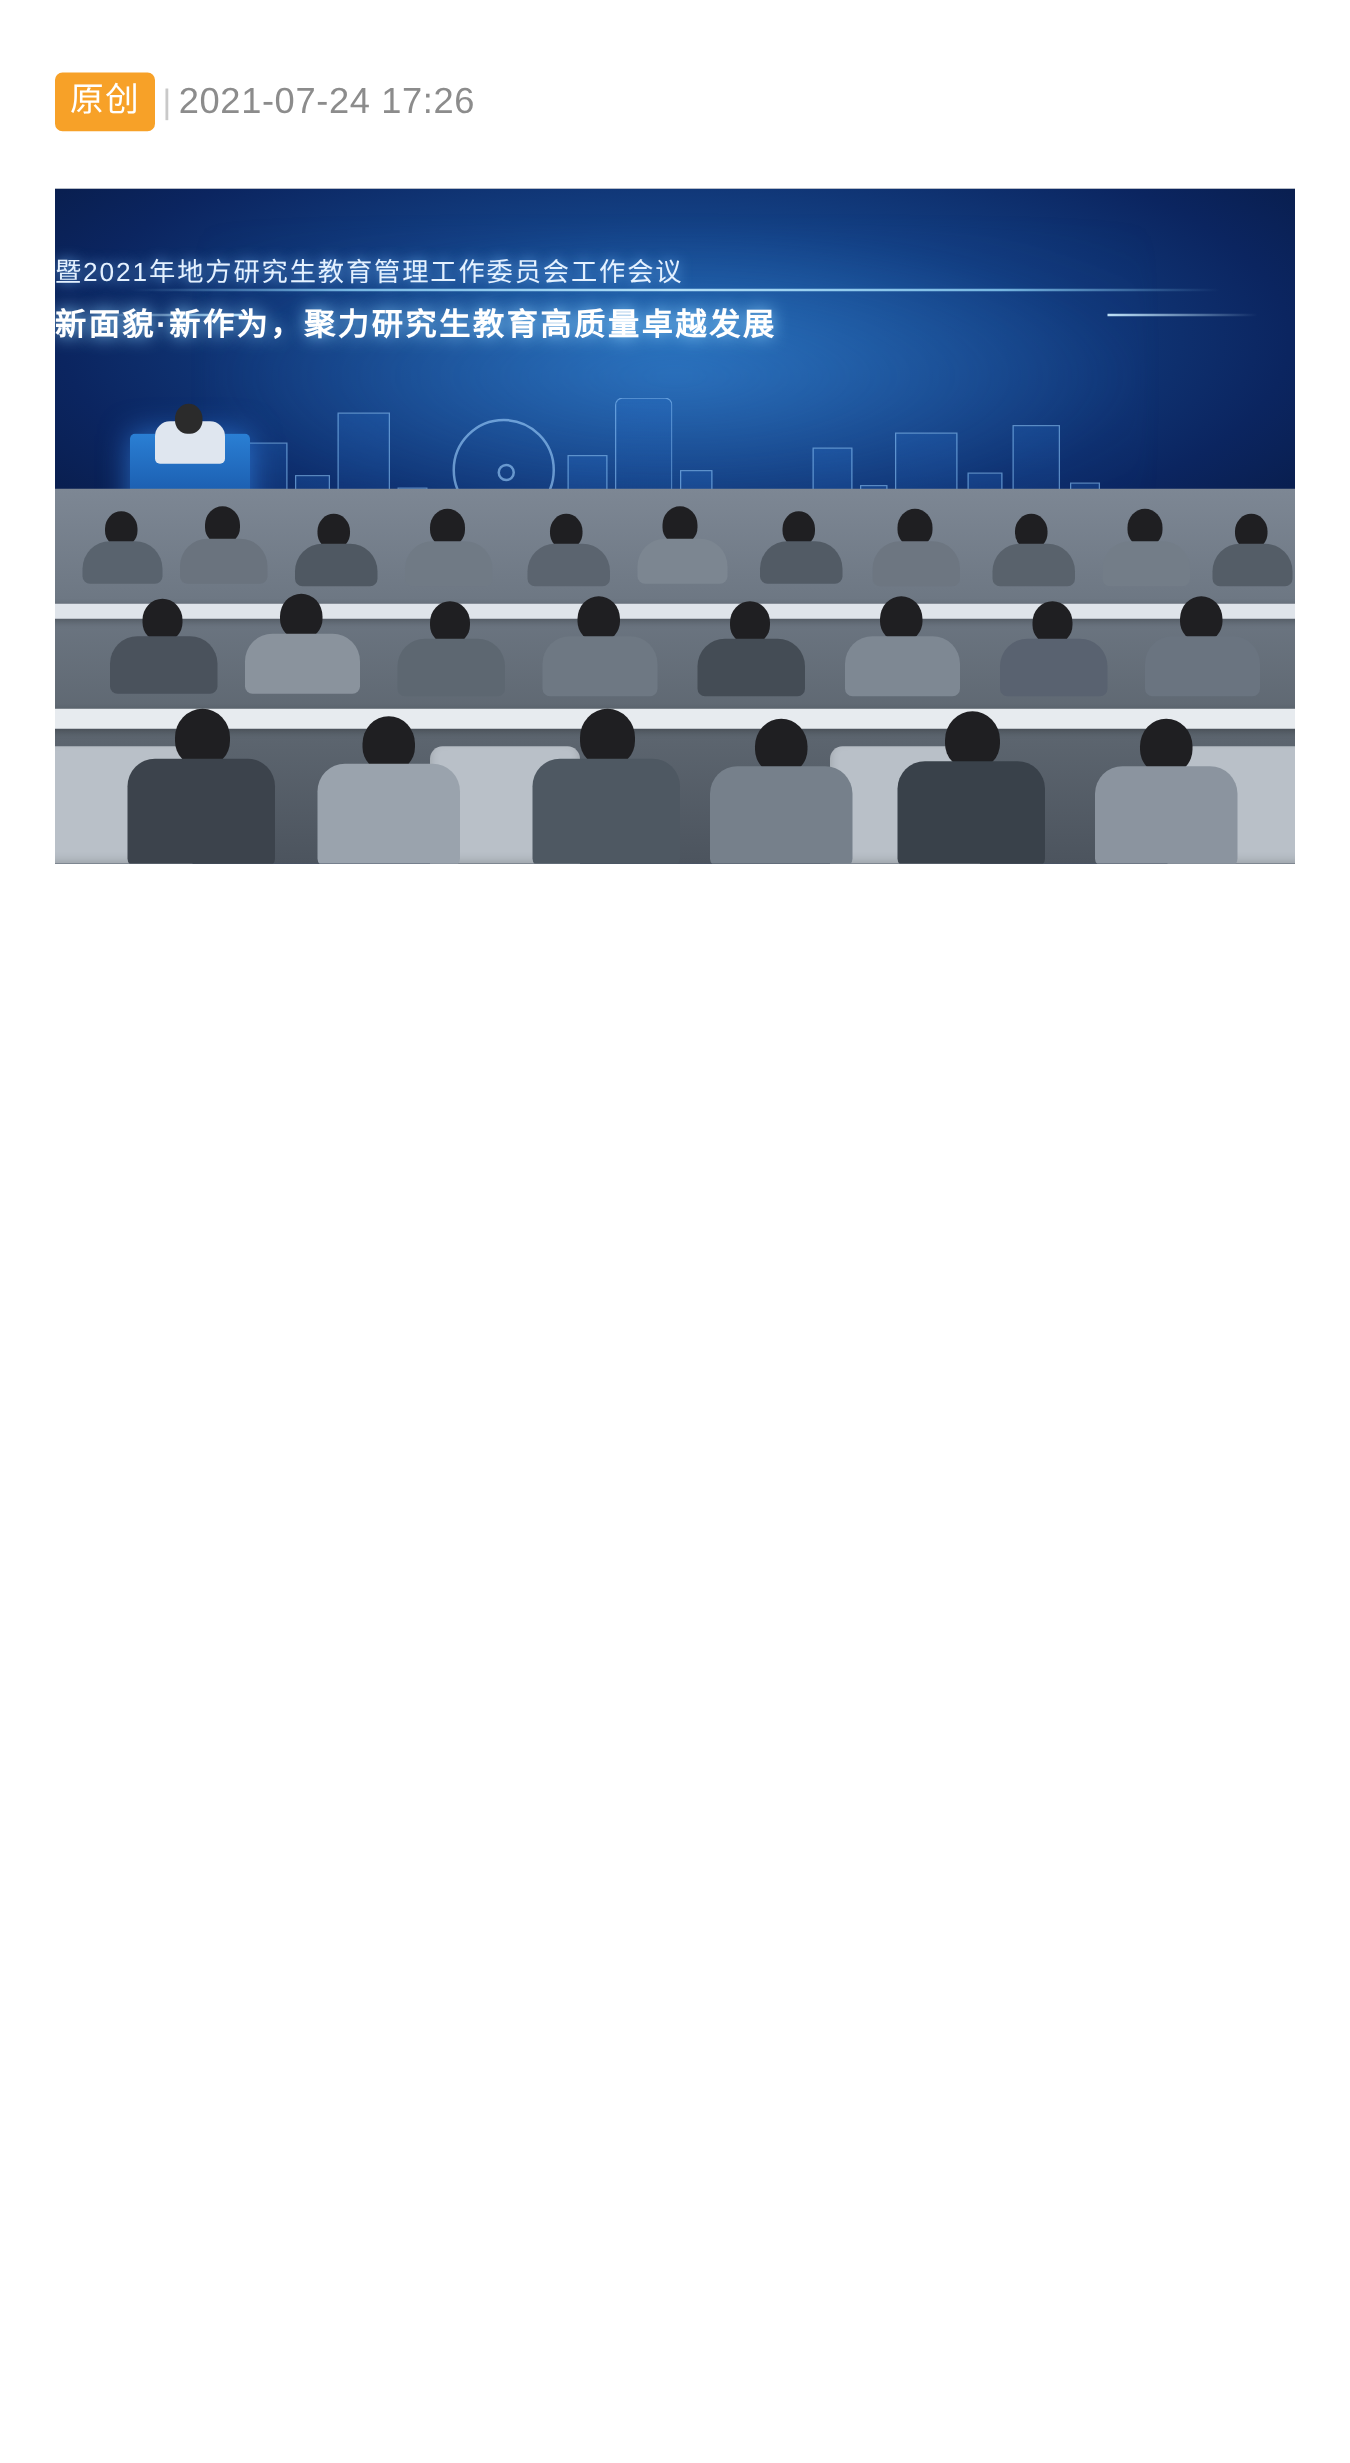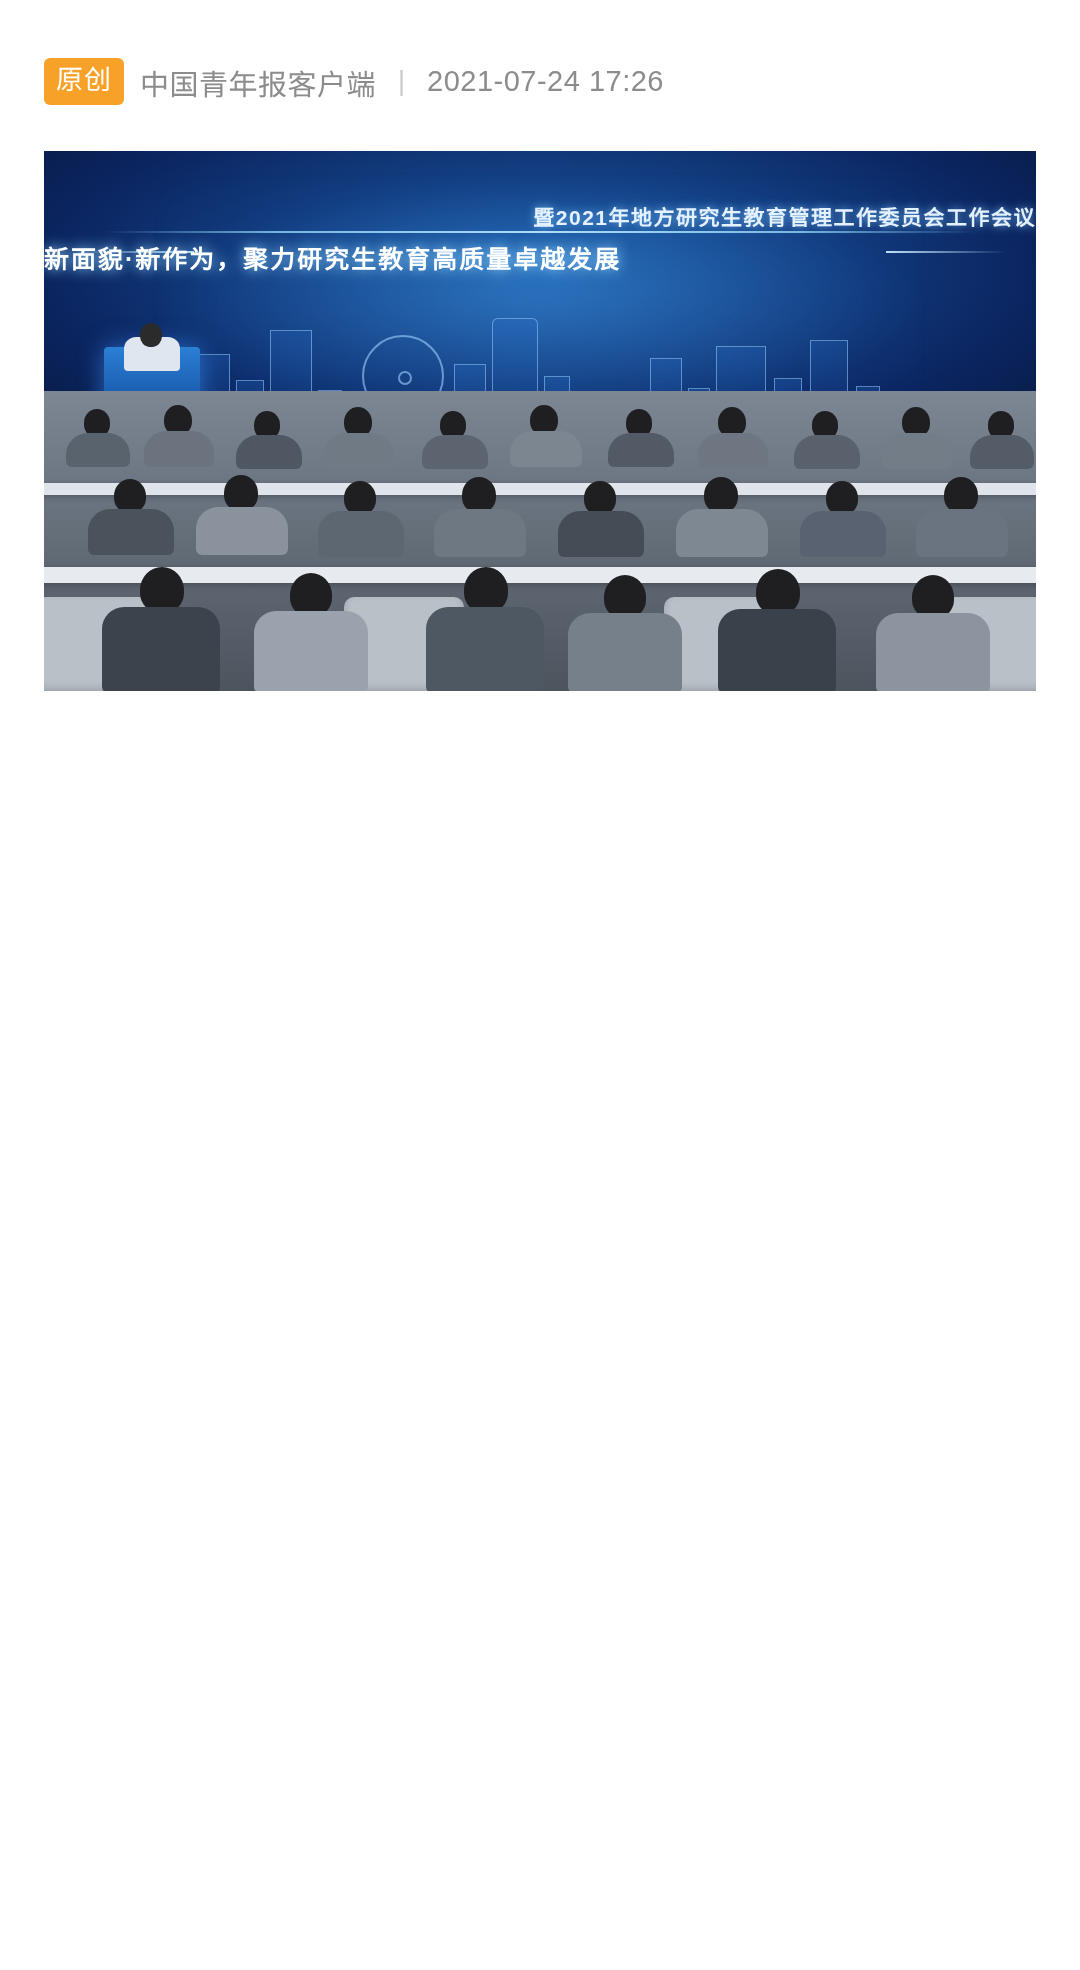--- a/index.html
+++ b/index.html
@@ -23,21 +23,20 @@
     line-height: 1.32;
     font-weight: bold;
     color: #1a1a1a;
     letter-spacing: 0.5px;
     margin: 0 0 30px 0;
     max-width: 980px;
   }
   .meta-row {
     display: flex;
     align-items: center;
-    gap: 16px;
     margin-top: 18px;
   }
   .badge {
     display: inline-block;
     background: #f7a128;
     color: #ffffff;
     font-size: 27px;
     line-height: 1;
     padding: 9px 12px 11px 12px;
     border-radius: 6px;
@@ -116,25 +115,25 @@
     text-align: center;
     color: #eaf4ff;
     font-size: 22px;
     letter-spacing: 2px;
     font-weight: bold;
     text-shadow: 0 0 10px rgba(120,190,255,0.9);
   }
   .st-title2 {
     position: absolute;
     top: 50px; left: 0; width: 100%;
-    text-align: right;
+    text-align: left;
     color: #e4f1ff;
     font-size: 21px;
     letter-spacing: 1.5px;
-    font-weight: bold;
+    font-weight: normal;
     text-shadow: 0 0 10px rgba(120,190,255,0.9);
   }
   .st-slogan {
     position: absolute;
     top: 88px; left: 0; width: 100%;
     text-align: left;
     color: #ffffff;
     font-size: 25px;
     letter-spacing: 2px;
     font-weight: bold;
@@ -241,21 +240,20 @@
   .caption-space { height: 30px; }
 </style>
 </head>
 <body>
 
 <div class="article">
 
 
   <div class="meta-row">
     <span class="badge">原创</span>
-    <span class="source">中国青年报客户端</span>
     <span class="divider-v">|</span>
     <span class="timestamp">2021-07-24 17:26</span>
   </div>
 
 
 
   <div class="figure">
     <div class="photo">
 
       <div class="stage">

